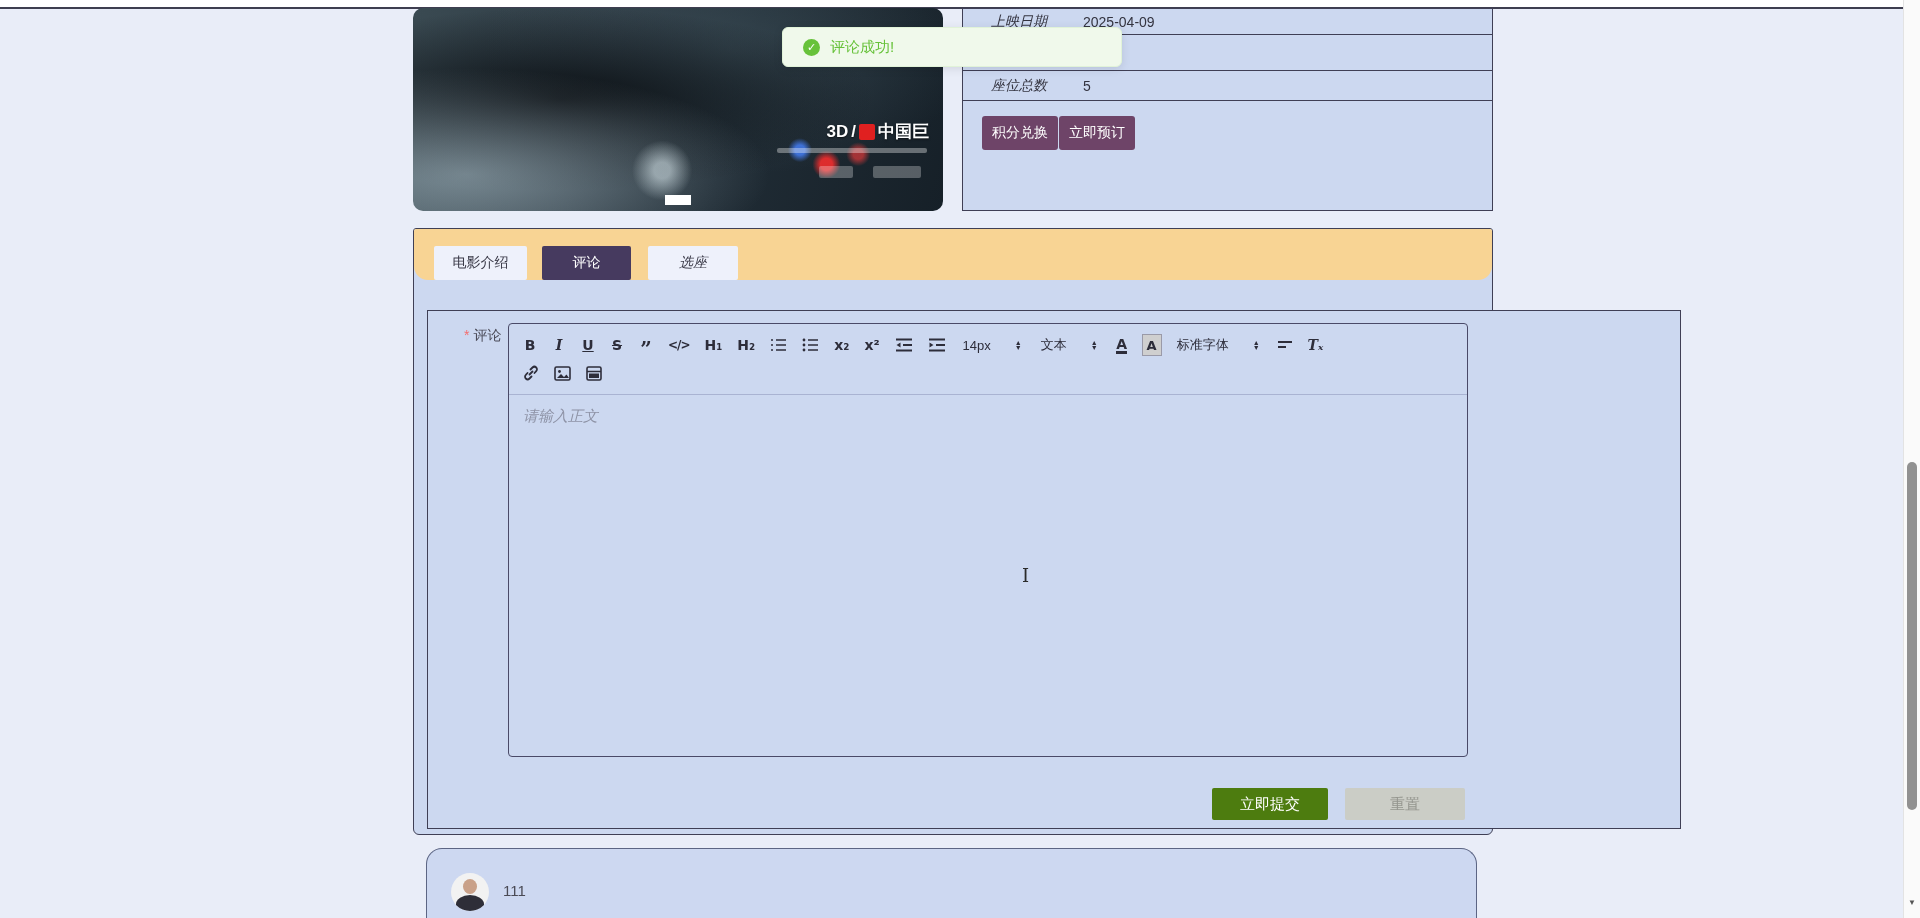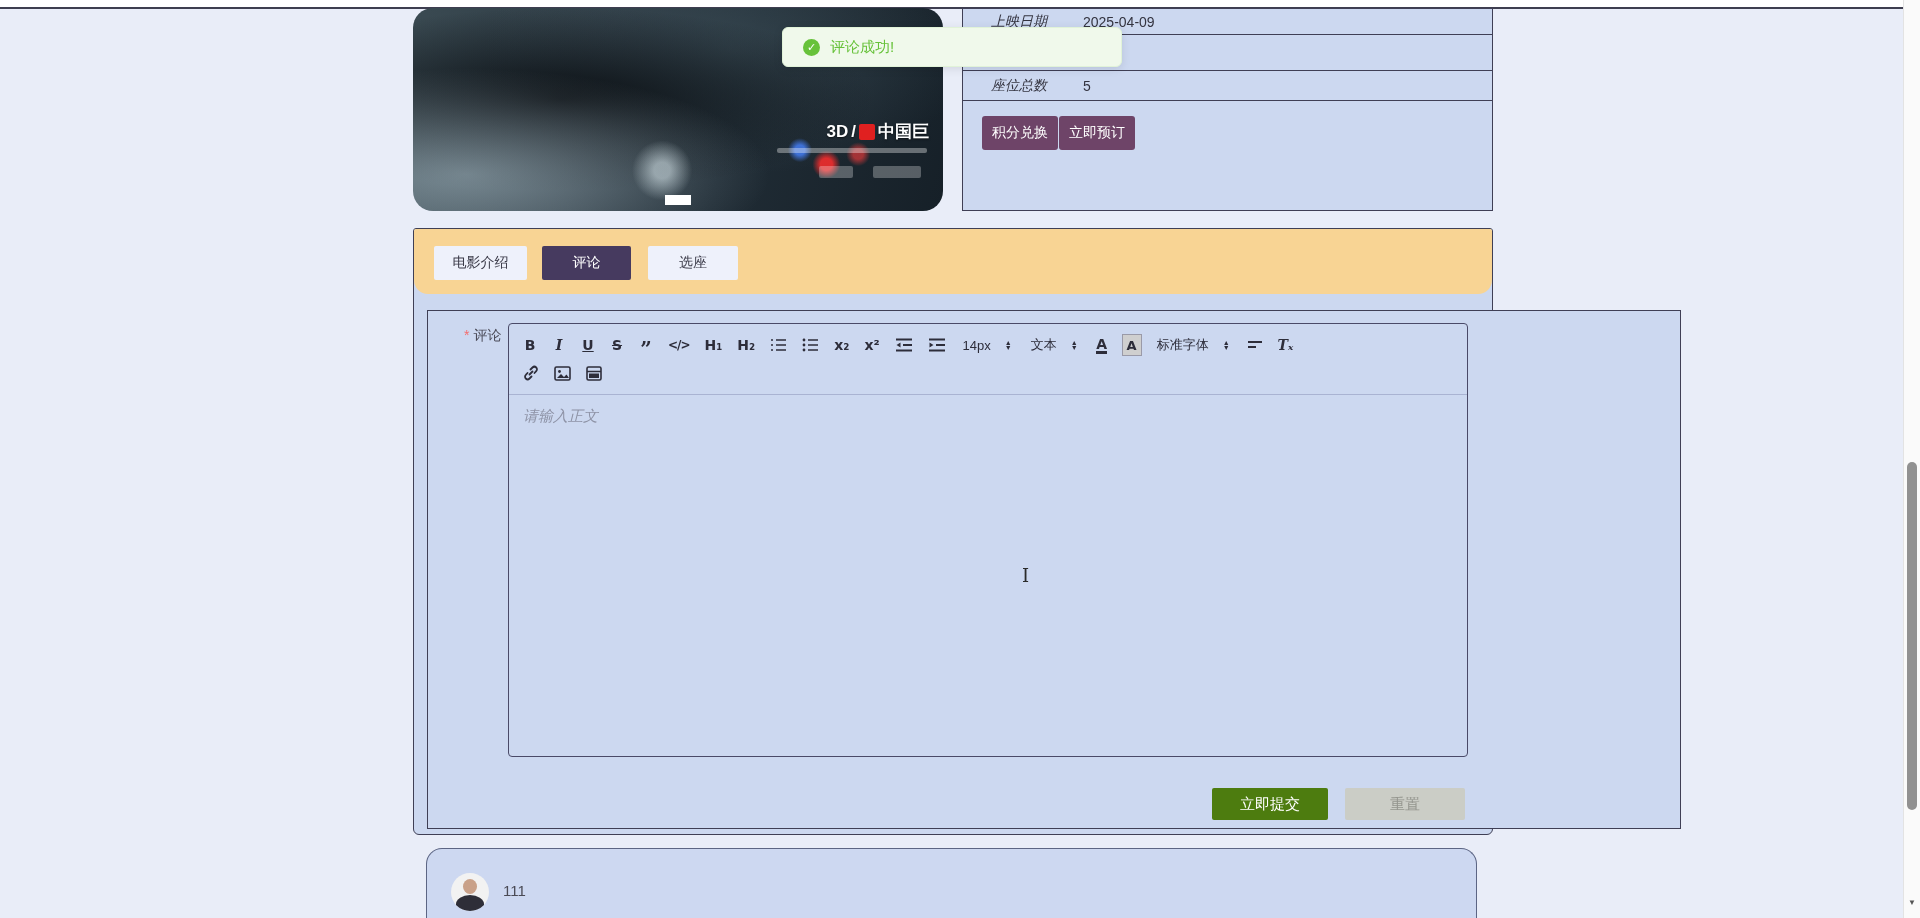--- a/index.html
+++ b/index.html
@@ -13,21 +13,21 @@
   }
   .abs { position: absolute; }
 
   
   .top-white { left:0; top:0; width:1920px; height:7px; background:#ffffff; }
   .top-line  { left:0; top:7px; width:1920px; height:2px; background:#3e3e50; }
 
   
   .poster {
     left:413px; top:8px; width:530px; height:203px;
-    border-radius:20px; overflow:hidden;
+    border-radius:10px; overflow:hidden;
     background:
       radial-gradient(circle at 78% 77%, rgba(255,45,45,.85) 0 6px, transparent 14px),
       radial-gradient(circle at 73% 70%, rgba(70,130,255,.8) 0 5px, transparent 12px),
       radial-gradient(circle at 84% 72%, rgba(255,60,60,.6) 0 5px, transparent 12px),
       radial-gradient(circle at 47% 80%, rgba(225,240,245,.55) 0 8px, transparent 30px),
       radial-gradient(ellipse at 10% 82%, rgba(185,205,215,.5), transparent 45%),
       radial-gradient(ellipse at 28% 45%, rgba(8,12,16,.92), transparent 58%),
       radial-gradient(ellipse at 60% 20%, rgba(70,90,100,.5), transparent 55%),
       linear-gradient(105deg, #3a4a52 0%, #2e3b44 35%, #202c35 60%, #162028 100%);
   }
@@ -78,33 +78,33 @@
     color:#fff; font-size:11px; display:flex; align-items:center; justify-content:center;
   }
   .toast-msg { color:#67c23a; font-size:15px; }
 
   
   .main-box {
     left:413px; top:228px; width:1080px; height:607px;
     background:#ccd8f0; border:1px solid #3f3f55; border-radius:3px 3px 6px 6px;
   }
   .tab-band {
-    position:absolute; left:0; top:0; width:100%; height:65px;
+    position:absolute; left:0; top:0; width:100%; height:51px;
     background:#f8d494; border-radius:2px 2px 14px 14px;
   }
   .tab {
     position:absolute; top:17px; height:34px;
     display:flex; align-items:center; justify-content:center;
     font-size:14px; border-radius:2px; cursor:pointer;
     background:#eef1fb; color:#3a3a48;
   }
   .tab.active { background:#463a5f; color:#ffffff; }
   .tab-intro { left:20px;  width:93px; }
   .tab-comment { left:128px; width:89px; }
-  .tab-seat { left:234px; width:90px; }
+  .tab-seat { left:234px; width:90px;font-style:italic; }
 
   
   .form-panel {
     position:absolute; left:13px; top:81px; width:1254px; height:519px;
     border:1px solid #3f3f55; background:#ccd8f0;
   }
   .field-label {
     position:absolute; left:36px; top:16px; font-size:14px; color:#4b4b58;
   }
   .field-label .req { color:#f56c6c; margin-right:4px; }
@@ -123,21 +123,21 @@
     display:inline-flex; align-items:center; justify-content:center;
     font-size:14px; font-weight:bold; color:#2d2d3a; cursor:pointer;
     font-family:"DejaVu Sans","Liberation Sans",sans-serif;
   }
   .tb i { font-family:"DejaVu Serif","Liberation Serif",serif; font-style:italic; }
   .tb.underline span { text-decoration:underline; }
   .tb.strike span { text-decoration:line-through; }
   .tb.quote { font-family:"DejaVu Serif",serif; font-size:20px; line-height:10px; padding-top:8px; }
   .tb.code { font-size:12px; letter-spacing:-1px; }
   .tb-dropdown {
-    display:inline-flex; align-items:center; gap:14px; height:22px;
+    display:inline-flex; align-items:center; gap:24px; height:22px;
     font-size:13px; font-weight:normal; color:#2d2d3a; cursor:pointer; padding:0 4px;
   }
   .updown { display:inline-flex; flex-direction:column; line-height:5px; font-size:7px; color:#2d2d3a; }
   .tb.color-a span { border-bottom:3px solid #2d2d3a; line-height:14px; }
   .tb.hl-a { background:#cfcfcf; border:1px solid #9a9aa8; width:20px; font-size:13px; }
   .tb svg { display:block; }
   .tb.clear-fmt { font-family:"DejaVu Serif",serif; font-style:italic; }
 
   .editor-body { position:relative; height:358px; padding:12px 14px; cursor:text; }
   .placeholder { font-style:italic; color:#8e93a6; font-size:15px; }

